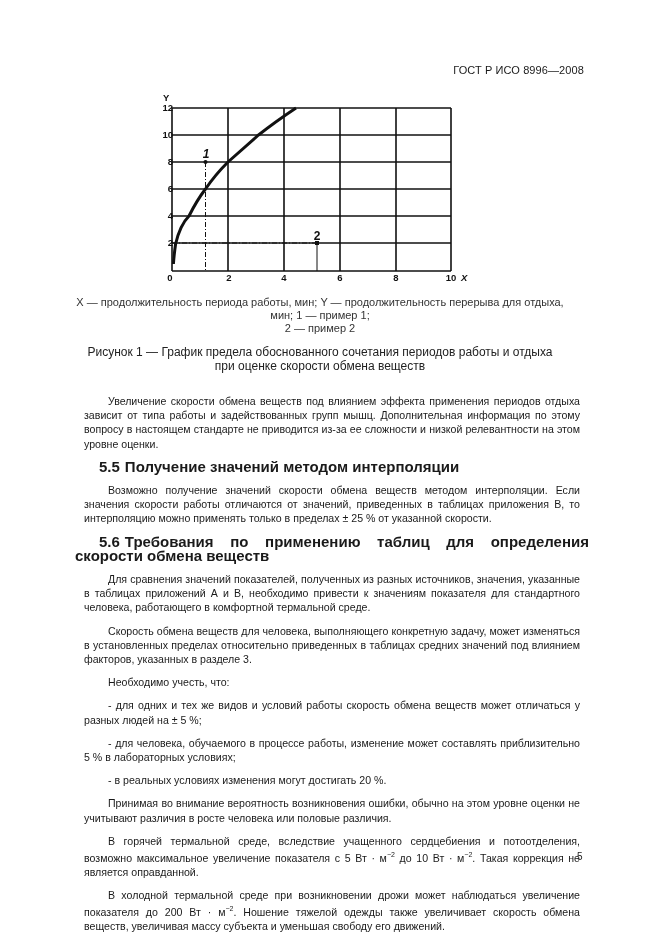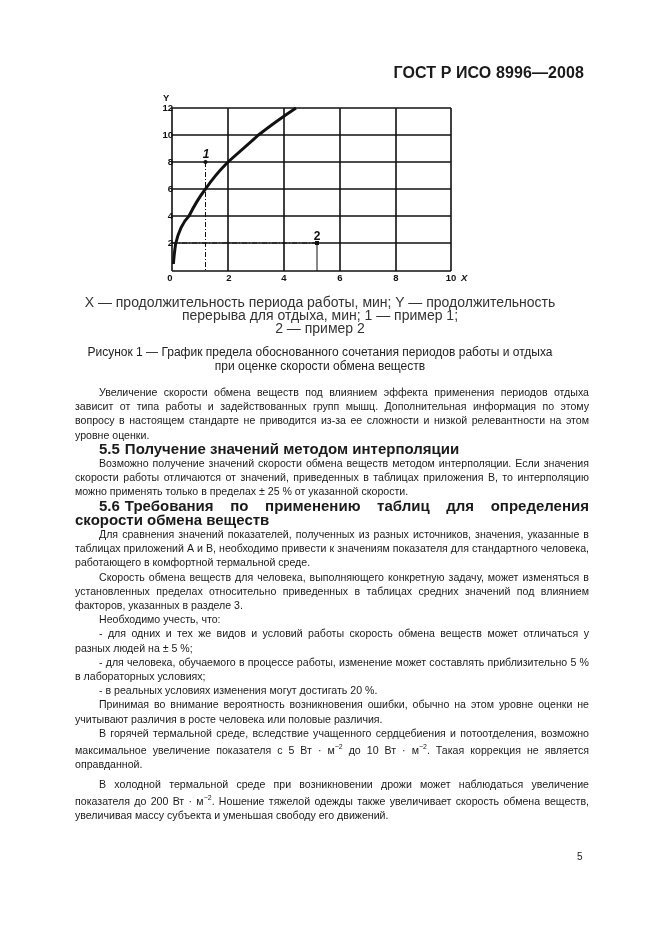--- a/index.html
+++ b/index.html
@@ -1,23 +1,23 @@
 <!DOCTYPE html>
 <html><head>
 <meta charset="utf-8">
 <style>
   html, body { margin: 0; padding: 0; background: #ffffff; }
   body { width: 661px; height: 936px; position: relative; overflow: hidden;
          font-family: "Liberation Sans", sans-serif; color: #1a1a1a; }
-  .header { position: absolute; top: 64px; right: 77px; font-weight: bold; font-size: 16px; letter-spacing: 0.1px; }
+  .header { position: absolute; top: 64px; right: 77px; font-weight: normal; font-size: 11px; letter-spacing: 0.1px; }
   .chart { position: absolute; left: 150px; top: 85px; width: 320px; height: 200px; }
-  .legend { position: absolute; left: 66px; top: 296px; width: 508px; text-align: center; font-size: 14px; line-height: 13px; color: #333; }
+  .legend { position: absolute; left: 66px; top: 296px; width: 508px; text-align: center; font-size: 11px; line-height: 13px; color: #333; }
   .caption { position: absolute; left: 66px; top: 345px; width: 508px; text-align: center; font-size: 12px; line-height: 14px; color: #222; }
   .body { position: absolute; left: 75px; top: 385px; width: 514px; font-size: 10.6px; line-height: 14.2px; text-align: justify; }
-  .body p { margin: 0; text-indent: 24px; }
+  .body p { margin: 9px; text-indent: 24px; }
   .body p.gap { margin-top: 6px; }
   .body h3 { margin: 0; font-size: 15px; font-weight: bold; text-indent: 24px; }
   .body h3 .num { margin-right: 5px; }
   .pagenum { position: absolute; left: 577px; top: 851px; font-size: 10px; }
   sup { font-size: 7px; }
 </style>
 </head>
 <body>
 
 <div class="header">ГОСТ Р ИСО 8996—2008</div>

